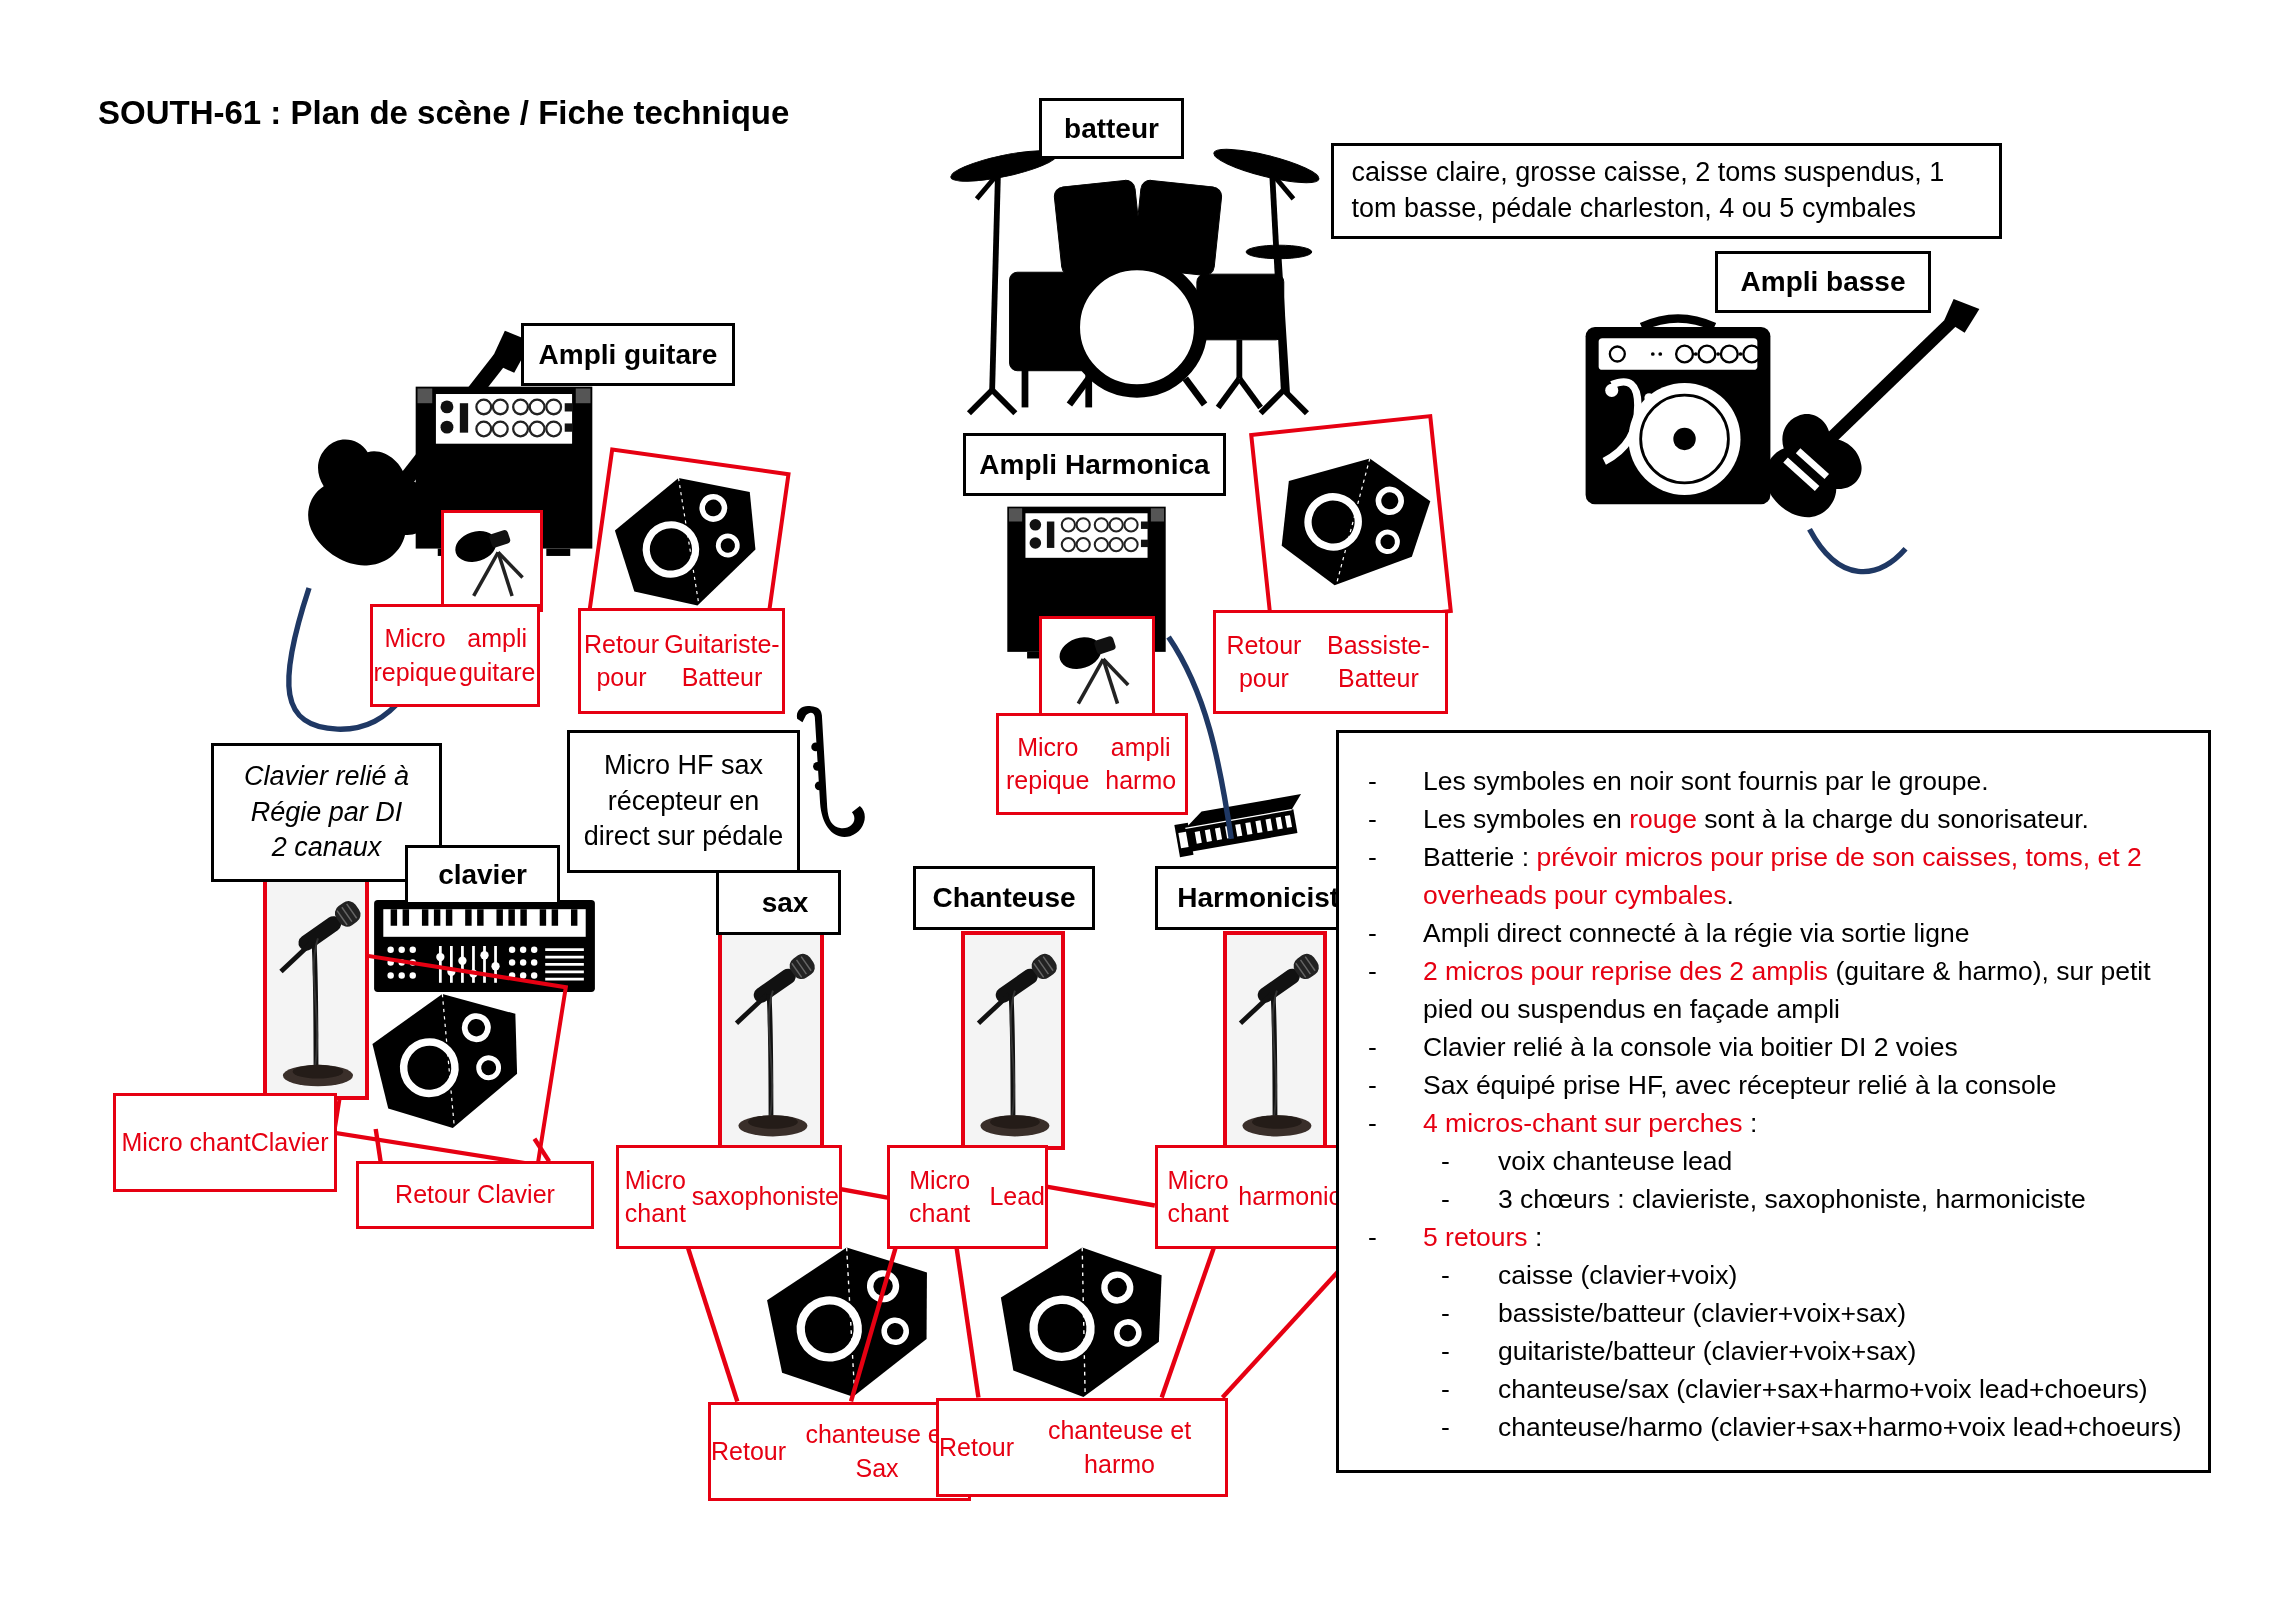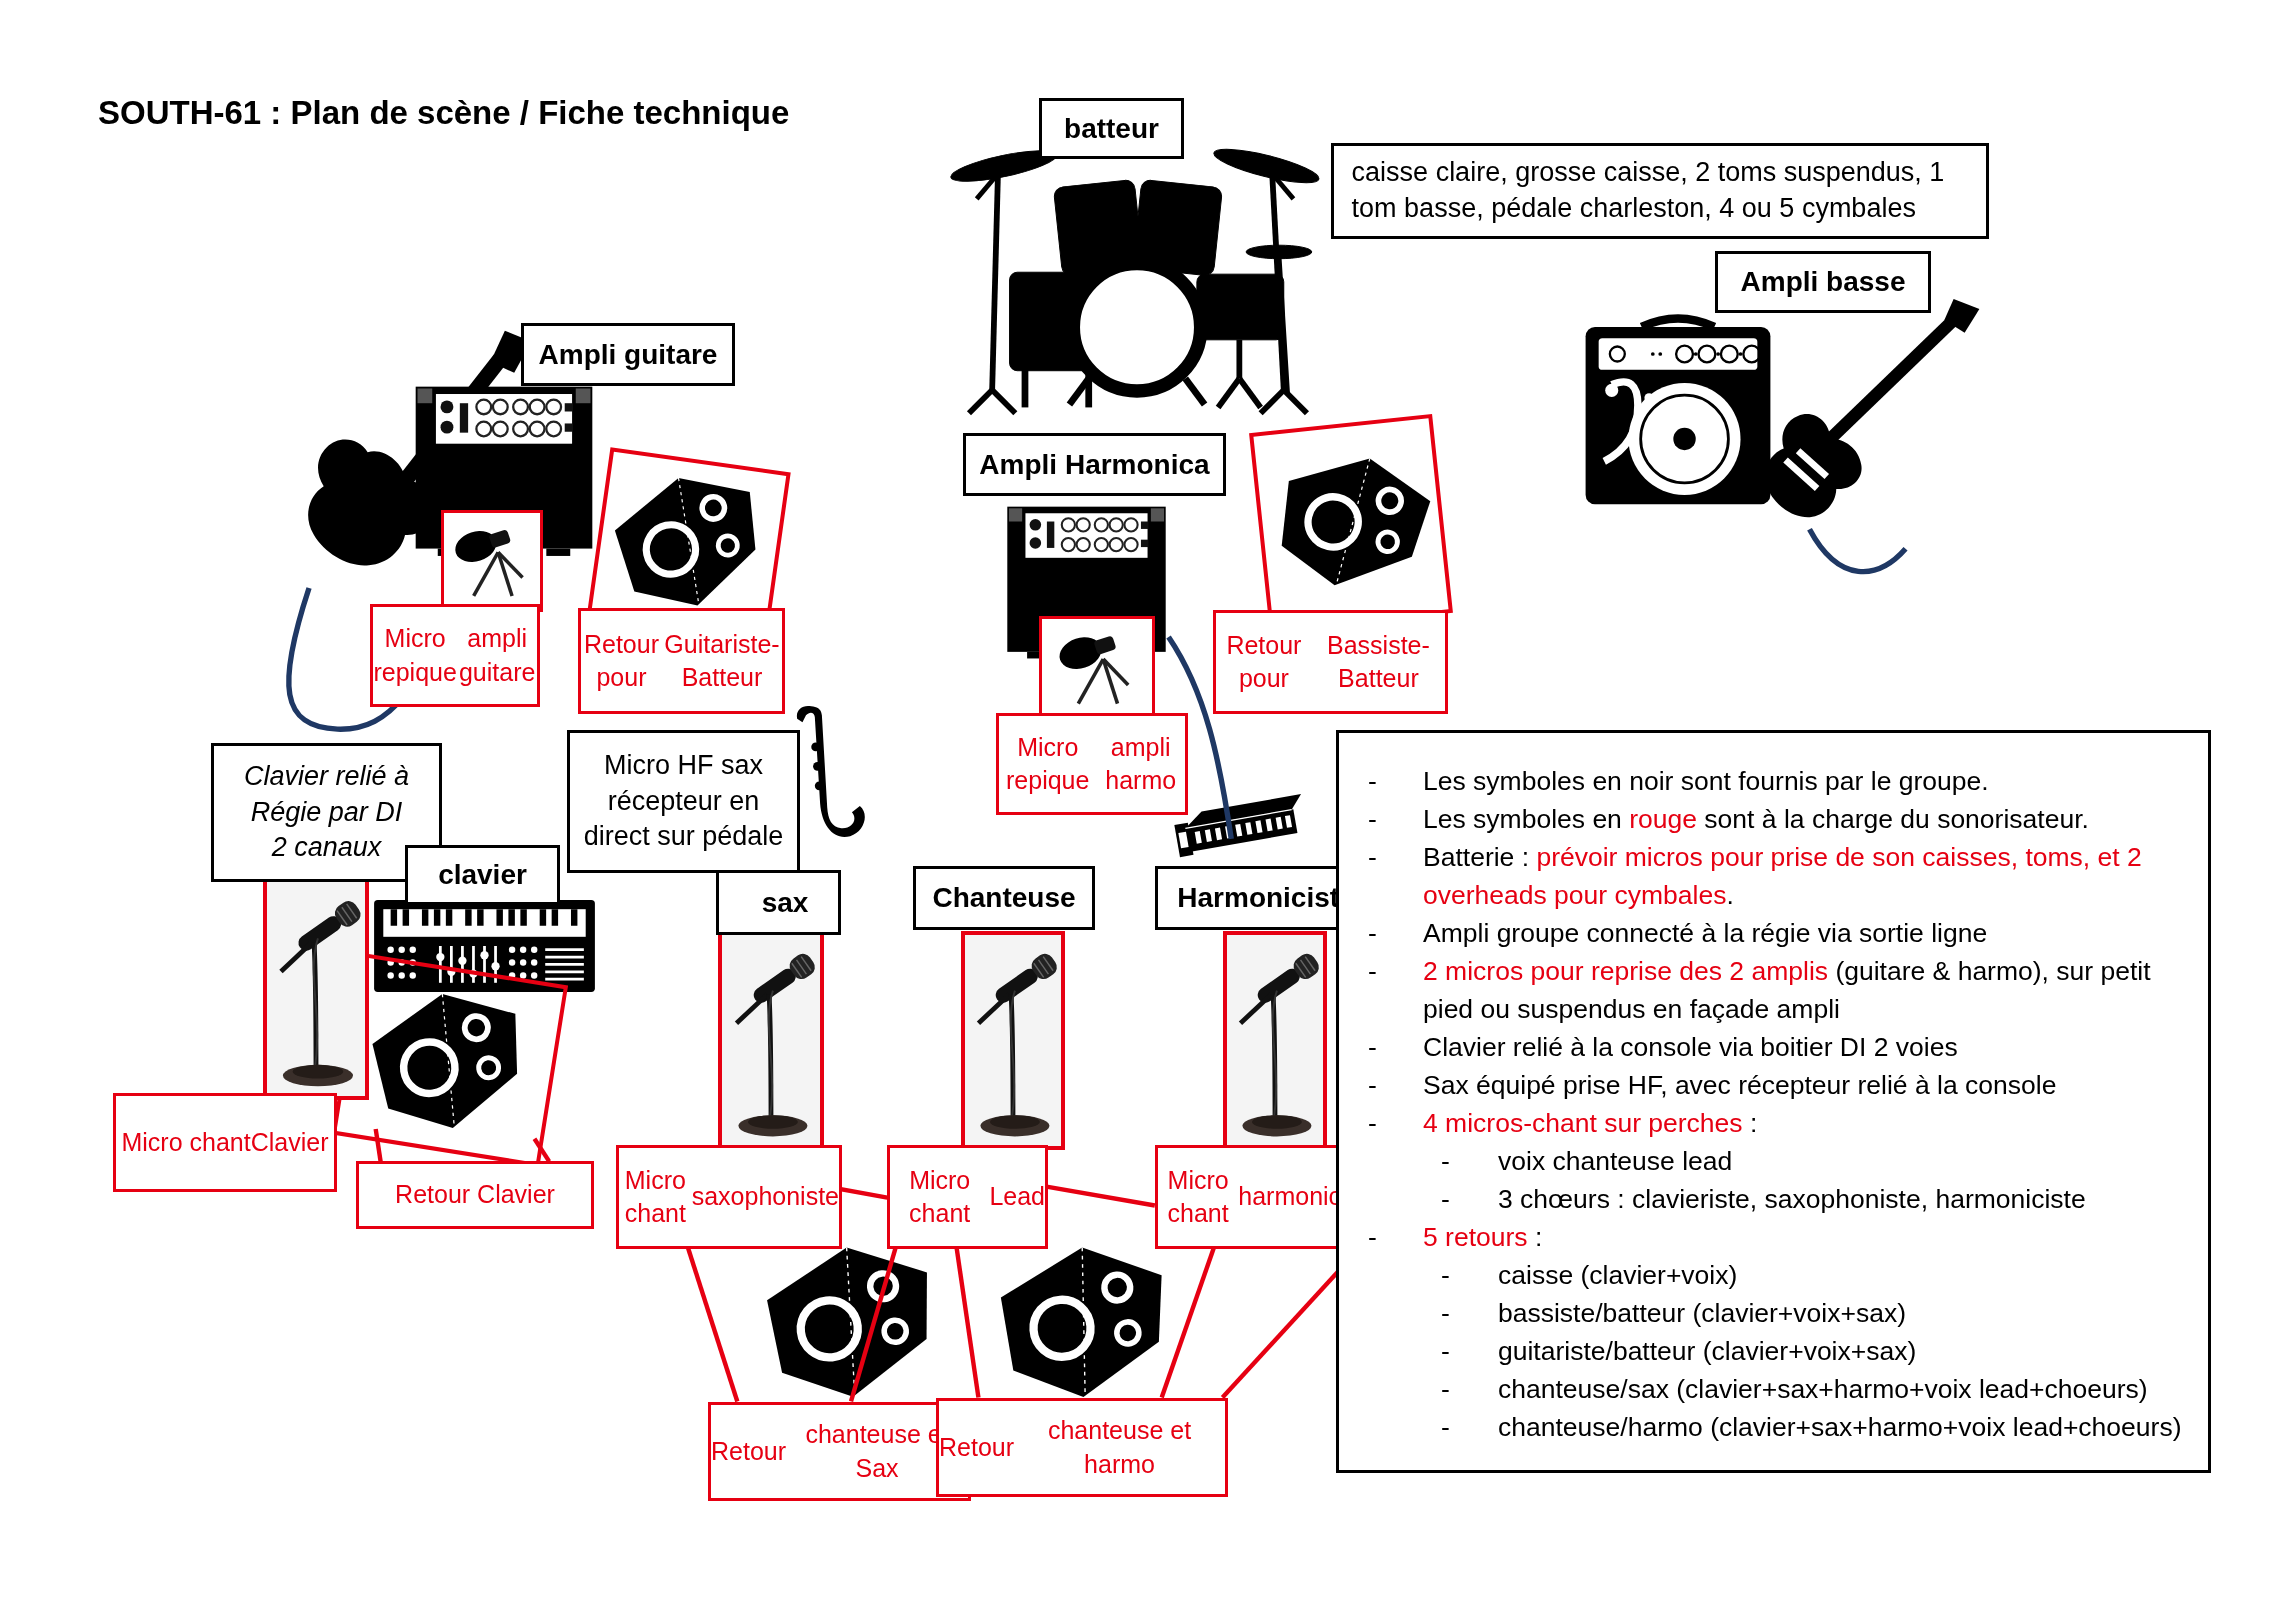--- a/index.html
+++ b/index.html
@@ -5,21 +5,21 @@
   :root{ --red:#e60012; --ink:#000; --cable:#1f3864; }
   html,body{margin:0;padding:0;background:#fff;}
   #canvas{position:relative;width:2293px;height:1621px;background:#fff;overflow:hidden;
           font-family:"Liberation Sans", sans-serif;color:#000;}
   .title{position:absolute;font-weight:700;font-size:33px;z-index:6;}
   .lblbox{position:absolute;background:#fff;border:3.9px solid #000;display:flex;align-items:center;
           justify-content:center;font-weight:700;font-size:28px;z-index:5;text-align:center;}
   .txtbox{position:absolute;background:#fff;border:3.9px solid #000;z-index:5;font-size:27px;
           line-height:1.32;display:flex;flex-direction:column;justify-content:center;}
   .txtbox.center{align-items:center;text-align:center;}
-  .txtbox.left{padding-left:17.6px;padding-right:5px;}
+  .txtbox.left{padding-left:17.6px;padding-right:18px;}
   .redbox{position:absolute;background:#fff;border:3.9px solid var(--red);color:var(--red);z-index:5;
           font-size:25px;line-height:1.33;display:flex;justify-content:center;
           align-items:center;text-align:center;}
   .micframe{position:absolute;background:#f4f4f4;border:4.9px solid var(--red);z-index:4;}
   .deskmicframe{position:absolute;background:#fff;border:3.9px solid var(--red);z-index:4;}
   .wedgeframe{position:absolute;border:4.9px solid var(--red);z-index:2;background:transparent;}
   svg.shape{position:absolute;z-index:1;overflow:visible;}
   svg.shape2{position:absolute;z-index:2;overflow:visible;}
   #overlay{position:absolute;left:0;top:0;z-index:3;pointer-events:none;}
   #notes{position:absolute;border:3.9px solid #000;background:#fff;z-index:5;
@@ -376,21 +376,21 @@
         <div class="note-row lvl1">
           <span class="dash">-</span>
           <span class="note-text"><span>Les symboles en </span><span class="red">rouge</span><span> sont à la charge du sonorisateur.</span></span>
         </div>
         <div class="note-row lvl1">
           <span class="dash">-</span>
           <span class="note-text"><span>Batterie : </span><span class="red">prévoir micros pour prise de son caisses, toms, et 2 overheads pour cymbales</span><span>.</span></span>
         </div>
         <div class="note-row lvl1">
           <span class="dash">-</span>
-          <span class="note-text"><span>Ampli groupe connecté à la régie via sortie ligne</span></span>
+          <span class="note-text"><span>Ampli direct connecté à la régie via sortie ligne</span></span>
         </div>
         <div class="note-row lvl1">
           <span class="dash">-</span>
           <span class="note-text"><span class="red">2 micros pour reprise des 2 amplis </span><span>(guitare &amp; harmo), sur petit pied ou suspendus en façade ampli</span></span>
         </div>
         <div class="note-row lvl1">
           <span class="dash">-</span>
           <span class="note-text"><span>Clavier relié à la console via boitier DI 2 voies</span></span>
         </div>
         <div class="note-row lvl1">

